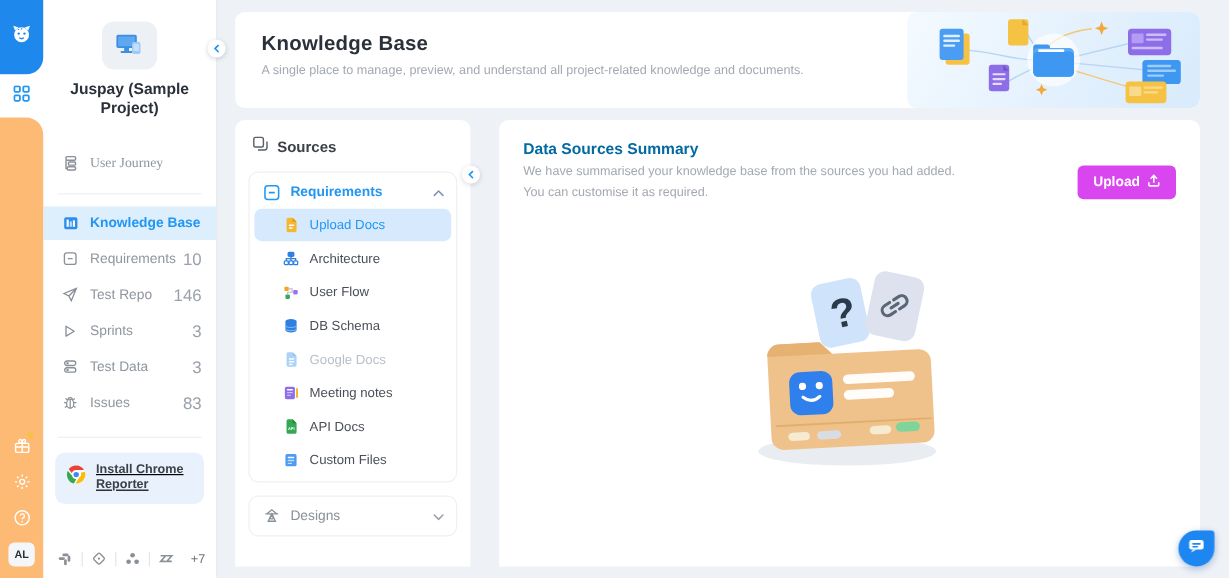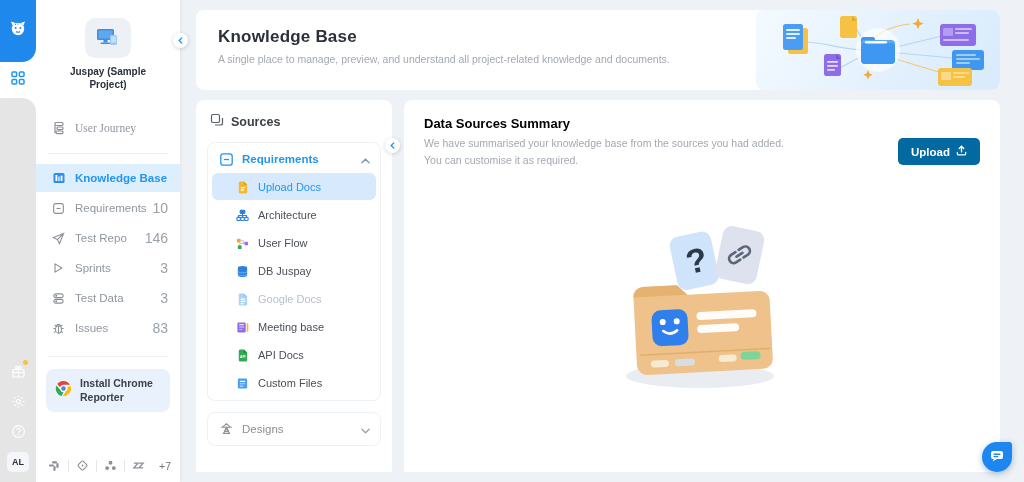--- a/index.html
+++ b/index.html
@@ -2,77 +2,77 @@
 <html><head>
 <meta charset="utf-8">
 <style>
   * { margin:0; padding:0; box-sizing:border-box; }
   html,body { width:1024px; height:482px; overflow:hidden; font-family:"Liberation Sans", sans-serif; background:#eef1f5; }
 
   
   .rail { position:fixed; left:0; top:0; width:36px; height:482px; background:#fff; z-index:30; display:flex; flex-direction:column; }
   .rail-top { background:#1f88ec; height:62px; border-radius:0 0 14px 0; display:flex; justify-content:center; padding-top:18px; }
   .rail-mid { height:36px; display:flex; align-items:center; justify-content:center; background:#fff; }
-  .rail-bottom { flex:1; background:#e5e5e5; border-radius:0 14px 0 0; display:flex; flex-direction:column; align-items:center; }
+  .rail-bottom { flex:1; background:#fdba74; border-radius:0 14px 0 0; display:flex; flex-direction:column; align-items:center; }
   .rail-bottom .spacer { margin-top:auto; }
   .rail-icon { width:36px; height:30px; display:flex; align-items:center; justify-content:center; cursor:pointer; position:relative; }
   .rail-avatar { width:22px; height:20px; background:#f4f6f9; border-radius:5px; color:#2b313a; font-size:9px; font-weight:bold; display:flex; align-items:center; justify-content:center; margin:6px 0 10px 0; cursor:pointer; }
   .gift-dot { position:absolute; top:4px; right:8px; width:5px; height:5px; background:#f6c244; border-radius:50%; }
 
   
   .sidebar { position:fixed; left:36px; top:0; width:144px; height:482px; background:#fff; z-index:20; box-shadow:1px 0 3px rgba(20,40,80,.05); }
   .proj-icon { width:46px; height:40px; background:#edf1f6; border-radius:10px; margin:18px auto 8px auto; display:flex; align-items:center; justify-content:center; }
-  .proj-name { text-align:center; font-size:10px; font-weight:bold; color:#2b313a; line-height:1.25; padding:0 14px; }
+  .proj-name { text-align:center; font-size:13px; font-weight:bold; color:#2b313a; line-height:1.25; padding:0 14px; }
   .collapse-btn { position:absolute; right:-8px; top:33px; width:15px; height:15px; background:#fff; border-radius:50%; box-shadow:0 1px 4px rgba(20,40,80,.2); display:flex; align-items:center; justify-content:center; cursor:pointer; z-index:40; }
   .nav-row { display:flex; align-items:center; height:30px; padding:0 12px 0 16px; cursor:pointer; }
   .nav-row .nicon { width:14px; height:14px; margin-right:9px; flex:none; display:flex; align-items:center; }
   .nav-row .nlabel { font-size:11.5px; color:#5f6670; flex:1; white-space:nowrap; }
   .nav-row .ncount { font-size:14px; color:#9aa1ab; }
   .nav-row.active { background:#ddeefc; }
   .nav-row.active .nlabel { color:#2196f3; font-weight:bold; }
   .nav-row.dim .nlabel { color:#8f969f; }
   .sb-divider { height:1px; background:#eef1f4; margin:10px 12px; }
   .nav-list .nav-row { margin-bottom:2px; height:28px; }
   .user-journey { margin-top:22px;font-family:Liberation Serif, serif; }
-  .install-card { margin:12px 10px 0 10px; background:#e9f2fc; border-radius:8px; padding:8px 9px; display:flex; align-items:center; gap:8px; cursor:pointer; }
+  .install-card { margin:12px 10px 0 10px; background:#e9f2fc; border-radius:8px; padding:8px 9px; display:flex; align-items:center; gap:8px; cursor:pointer;text-decoration:underline; }
   .install-card .itext { font-size:10.5px; font-weight:bold; color:#3c4148; line-height:1.3; }
   .integr-row { position:absolute; bottom:6px; left:0; right:0; display:flex; align-items:center; justify-content:center; gap:0; }
   .integr { padding:4px 7px; display:flex; align-items:center; cursor:pointer; }
   .integr-sep { width:1px; height:12px; background:#e3e7ec; }
   .more-label { font-size:10.5px; color:#6f757d; padding:0 4px 0 7px; }
 
   
   .main { margin-left:180px; height:482px; position:relative; }
   .hero { margin:10px 24px 0 16px; height:80px; background:#fff; border-radius:8px; display:flex; overflow:hidden; }
   .hero-text { flex:1; padding:17px 22px; }
   .hero-title { font-size:17px; font-weight:bold; color:#2b313a; letter-spacing:.2px; }
   .hero-sub { font-size:10.5px; color:#a3a9b1; margin-top:6px; }
   .hero-art { width:244px; height:100%; border-radius:8px; background:linear-gradient(120deg,#f4faff 0%,#e2f0fd 60%,#d8ebfc 100%); flex:none; }
 
-  .panels { display:flex; gap:12px; margin:10px 24px 0 16px; height:372px; }
+  .panels { display:flex; gap:24px; margin:10px 24px 0 16px; height:372px; }
   .sources-panel { width:196px; background:#fff; border-radius:8px 8px 0 0; padding:13px 11px; position:relative; flex:none; }
   .panel-title-row { display:flex; align-items:center; gap:7px; padding-left:3px; }
   .panel-title { font-size:12.5px; font-weight:bold; color:#3c4148; }
   .group-box { border:1px solid #edf0f4; border-radius:8px; margin-top:11px; padding:3px 4px; }
   .group-head { display:flex; align-items:center; height:26px; padding:0 6px 0 7px; cursor:pointer; }
   .group-head .gicon { width:15px; height:15px; margin-right:8px; flex:none; }
   .group-head .glabel { flex:1; font-size:11.5px; font-weight:bold; color:#2196f3; }
   .group-head.closed .glabel { color:#8a9097; font-weight:normal; }
   .tree-row { display:flex; align-items:center; height:27px; padding-left:24px; border-radius:6px; cursor:pointer; margin:1px 0; }
   .tree-row .ticon { width:14px; height:14px; margin-right:8px; flex:none; }
   .tree-row .tlabel { font-size:11px; color:#4a4f57; }
   .tree-row.active { background:#d7eafd; }
   .tree-row.active .tlabel { color:#2196f3; font-weight:normal; }
   .tree-row.disabled .tlabel { color:#b9c0c9; }
   .collapse-btn2 { position:absolute; right:-8px; top:38px; width:15px; height:15px; background:#fff; border-radius:50%; box-shadow:0 1px 4px rgba(20,40,80,.18); display:flex; align-items:center; justify-content:center; cursor:pointer; z-index:10; }
 
   .summary-panel { flex:1; background:#fff; border-radius:8px 8px 0 0; padding:16px 20px; position:relative; }
-  .summary-title { font-size:13px; font-weight:bold; color:#000000; }
+  .summary-title { font-size:13px; font-weight:bold; color:#0369a1; }
   .summary-line { font-size:10.5px; color:#a3a9b1; margin-top:5px; line-height:1.45; }
-  .upload-btn { position:absolute; right:20px; top:137px; top:38px; background:#0369a1; color:#fff; border:none; border-radius:5px; font-size:11.5px; font-weight:bold; font-family:"Liberation Sans",sans-serif; padding:7px 13px; display:flex; align-items:center; gap:6px; cursor:pointer; }
+  .upload-btn { position:absolute; right:20px; top:137px; top:38px; background:#d946ef; color:#fff; border:none; border-radius:5px; font-size:11.5px; font-weight:bold; font-family:"Liberation Sans",sans-serif; padding:7px 13px; display:flex; align-items:center; gap:6px; cursor:pointer; }
   .illus-wrap { display:flex; justify-content:center; margin-top:48px; }
 
   .chat-fab { position:fixed; right:12px; bottom:10px; width:30px; height:30px; background:#1d86f0; border-radius:16px 3px 16px 16px; display:flex; align-items:center; justify-content:center; cursor:pointer; box-shadow:0 2px 6px rgba(20,80,160,.35); z-index:50; }
 </style>
 </head>
 <body>
 
 <div class="rail">
   <div class="rail-top">
     <span>
@@ -404,21 +404,21 @@
           <span class="tlabel">User Flow</span>
         </div>
         <div class="tree-row">
           <span class="ticon">
             <svg width="13" height="13" viewBox="0 0 14 14">
                 <ellipse cx="7" cy="3" rx="5" ry="2" fill="#2f7fe0"></ellipse>
                 <path d="M2 3 v8 c0 1.1 2.2 2 5 2 s5-.9 5-2 V3" fill="#2f7fe0"></path>
                 <path d="M2 6.5 c0 1.1 2.2 2 5 2 s5-.9 5-2 M2 9.5 c0 1.1 2.2 2 5 2 s5-.9 5-2" stroke="#7db5f2" stroke-width="1" fill="none"></path>
               </svg>
           </span>
-          <span class="tlabel">DB Juspay</span>
+          <span class="tlabel">DB Schema</span>
         </div>
         <div class="tree-row disabled">
           <span class="ticon" style="opacity:.45">
             <svg width="13" height="13" viewBox="0 0 14 14">
                 <path d="M3 2 a1.5 1.5 0 0 1 1.5-1.5 h4 L12 4 v8 a1.5 1.5 0 0 1-1.5 1.5 h-6 A1.5 1.5 0 0 1 3 12 Z" fill="#4a9df3"></path>
                 <path d="M8.5.5 L12 4 H8.5Z" fill="#2a7cd4"></path>
                 <rect x="5" y="6" width="5" height="1.3" rx=".65" fill="#fff"></rect>
                 <rect x="5" y="8.4" width="5" height="1.3" rx=".65" fill="#fff"></rect>
                 <rect x="5" y="10.8" width="3.4" height="1.3" rx=".65" fill="#fff"></rect>
               </svg>
@@ -428,21 +428,21 @@
         <div class="tree-row">
           <span class="ticon">
             <svg width="13" height="13" viewBox="0 0 14 14">
                 <rect x="1.5" y="1.5" width="9" height="11" rx="1.5" fill="#8e6ee8"></rect>
                 <rect x="3.3" y="3.5" width="5.4" height="1.2" rx=".6" fill="#fff"></rect>
                 <rect x="3.3" y="6" width="5.4" height="1.2" rx=".6" fill="#cdbbf6"></rect>
                 <rect x="3.3" y="8.5" width="3.6" height="1.2" rx=".6" fill="#cdbbf6"></rect>
                 <rect x="11.5" y="2.5" width="1.8" height="9" rx=".9" fill="#f5b731"></rect>
               </svg>
           </span>
-          <span class="tlabel">Meeting base</span>
+          <span class="tlabel">Meeting notes</span>
         </div>
         <div class="tree-row">
           <span class="ticon">
             <svg width="13" height="13" viewBox="0 0 14 14">
                 <path d="M3 2 a1.5 1.5 0 0 1 1.5-1.5 h4 L12 4 v8 a1.5 1.5 0 0 1-1.5 1.5 h-6 A1.5 1.5 0 0 1 3 12 Z" fill="#34a853"></path>
                 <path d="M8.5.5 L12 4 H8.5Z" fill="#1e8a3c"></path>
                 <text x="4.3" y="10" font-size="3.6" fill="#fff" font-family="Liberation Sans,sans-serif" font-weight="bold">API</text>
               </svg>
           </span>
           <span class="tlabel">API Docs</span>

